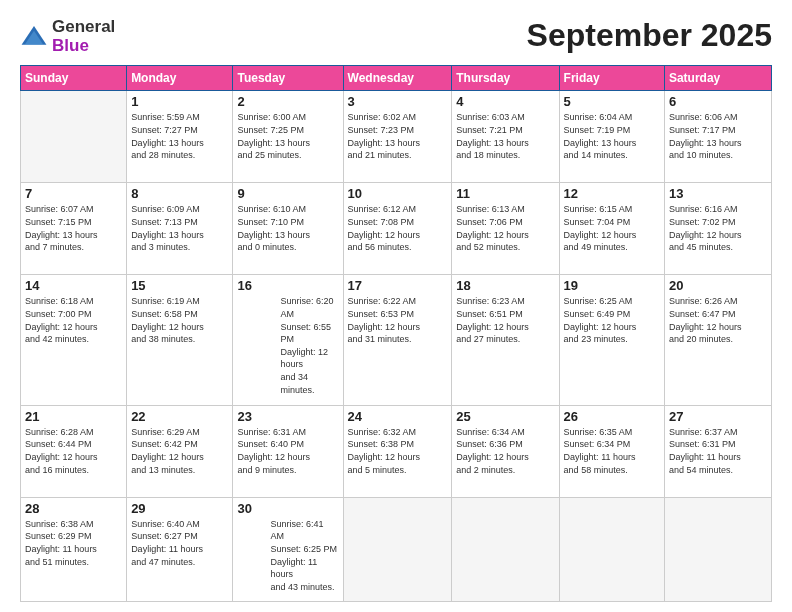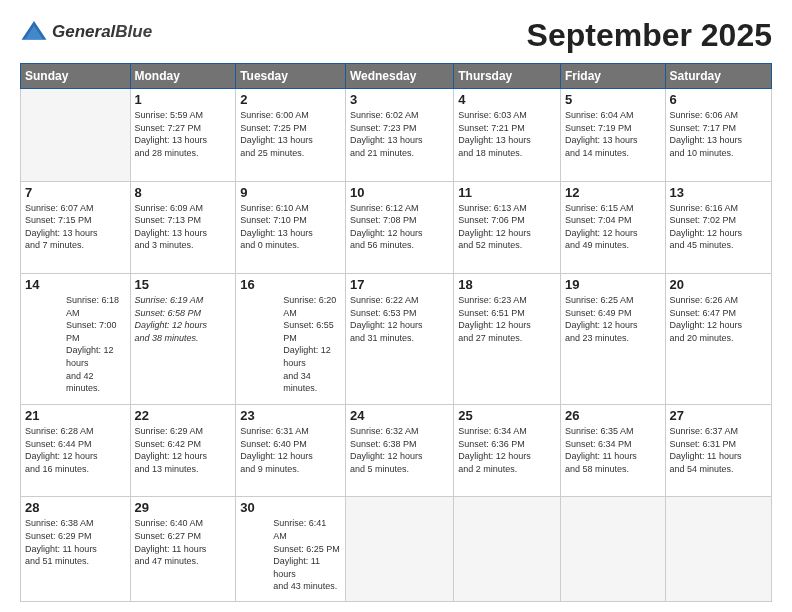--- a/index.html
+++ b/index.html
@@ -23,33 +23,32 @@
       align-items: flex-start;
       margin-bottom: 10px;
     }
     .logo {
       display: flex;
       align-items: center;
       gap: 4px;
     }
     .logo-text {
       display: flex;
-      flex-direction: row;
+      flex-direction: column;
       line-height: 1.1;
-      font-style: italic;
     }
     .logo-general {
       font-size: 17px;
       font-weight: bold;
       color: #333;
     }
     .logo-blue {
       font-size: 17px;
       font-weight: bold;
-      color: #404040;
+      color: #a21caf;
     }
     .logo-icon {
       width: 28px;
       height: 28px;
     }
     .title-block {
       text-align: center;
     }
     .month-title {
       font-size: 32px;
@@ -60,21 +59,21 @@
     .location {
       font-size: 14px;
       color: #444;
     }
     .calendar {
       width: 100%;
       border-collapse: collapse;
       flex: 1;
     }
     .calendar th {
-      background: #737373;
+      background: #ec4899;
       color: #fff;
       font-size: 12px;
       font-weight: bold;
       padding: 5px 4px;
       text-align: left;
       border: 1px solid #1a5a9a;
     }
     .calendar td {
       border: 1px solid #ccc;
       vertical-align: top;
@@ -226,28 +225,28 @@
             <span class="day-number">13</span>
             <div class="day-info" style="white-space: pre-line;">Sunrise: 6:16 AM
 Sunset: 7:02 PM
 Daylight: 12 hours
 and 45 minutes.</div>
           </td>
         </tr>
         <tr>
           <td>
             <span class="day-number">14</span>
-            <div class="day-info" style="white-space: pre-line; margin-left: 41px;">Sunrise: 6:18 AM
+            <div class="day-info" style="white-space: pre-line;">Sunrise: 6:18 AM
 Sunset: 7:00 PM
 Daylight: 12 hours
 and 42 minutes.</div>
           </td>
           <td>
             <span class="day-number">15</span>
-            <div class="day-info" style="white-space: pre-line; font-style: italic;">Sunrise: 6:19 AM
+            <div class="day-info" style="white-space: pre-line;">Sunrise: 6:19 AM
 Sunset: 6:58 PM
 Daylight: 12 hours
 and 38 minutes.</div>
           </td>
           <td>
             <span class="day-number">16</span>
             <div class="day-info" style="white-space: pre-line; margin-left: 43px;">Sunrise: 6:20 AM
 Sunset: 6:55 PM
 Daylight: 12 hours
 and 34 minutes.</div>

